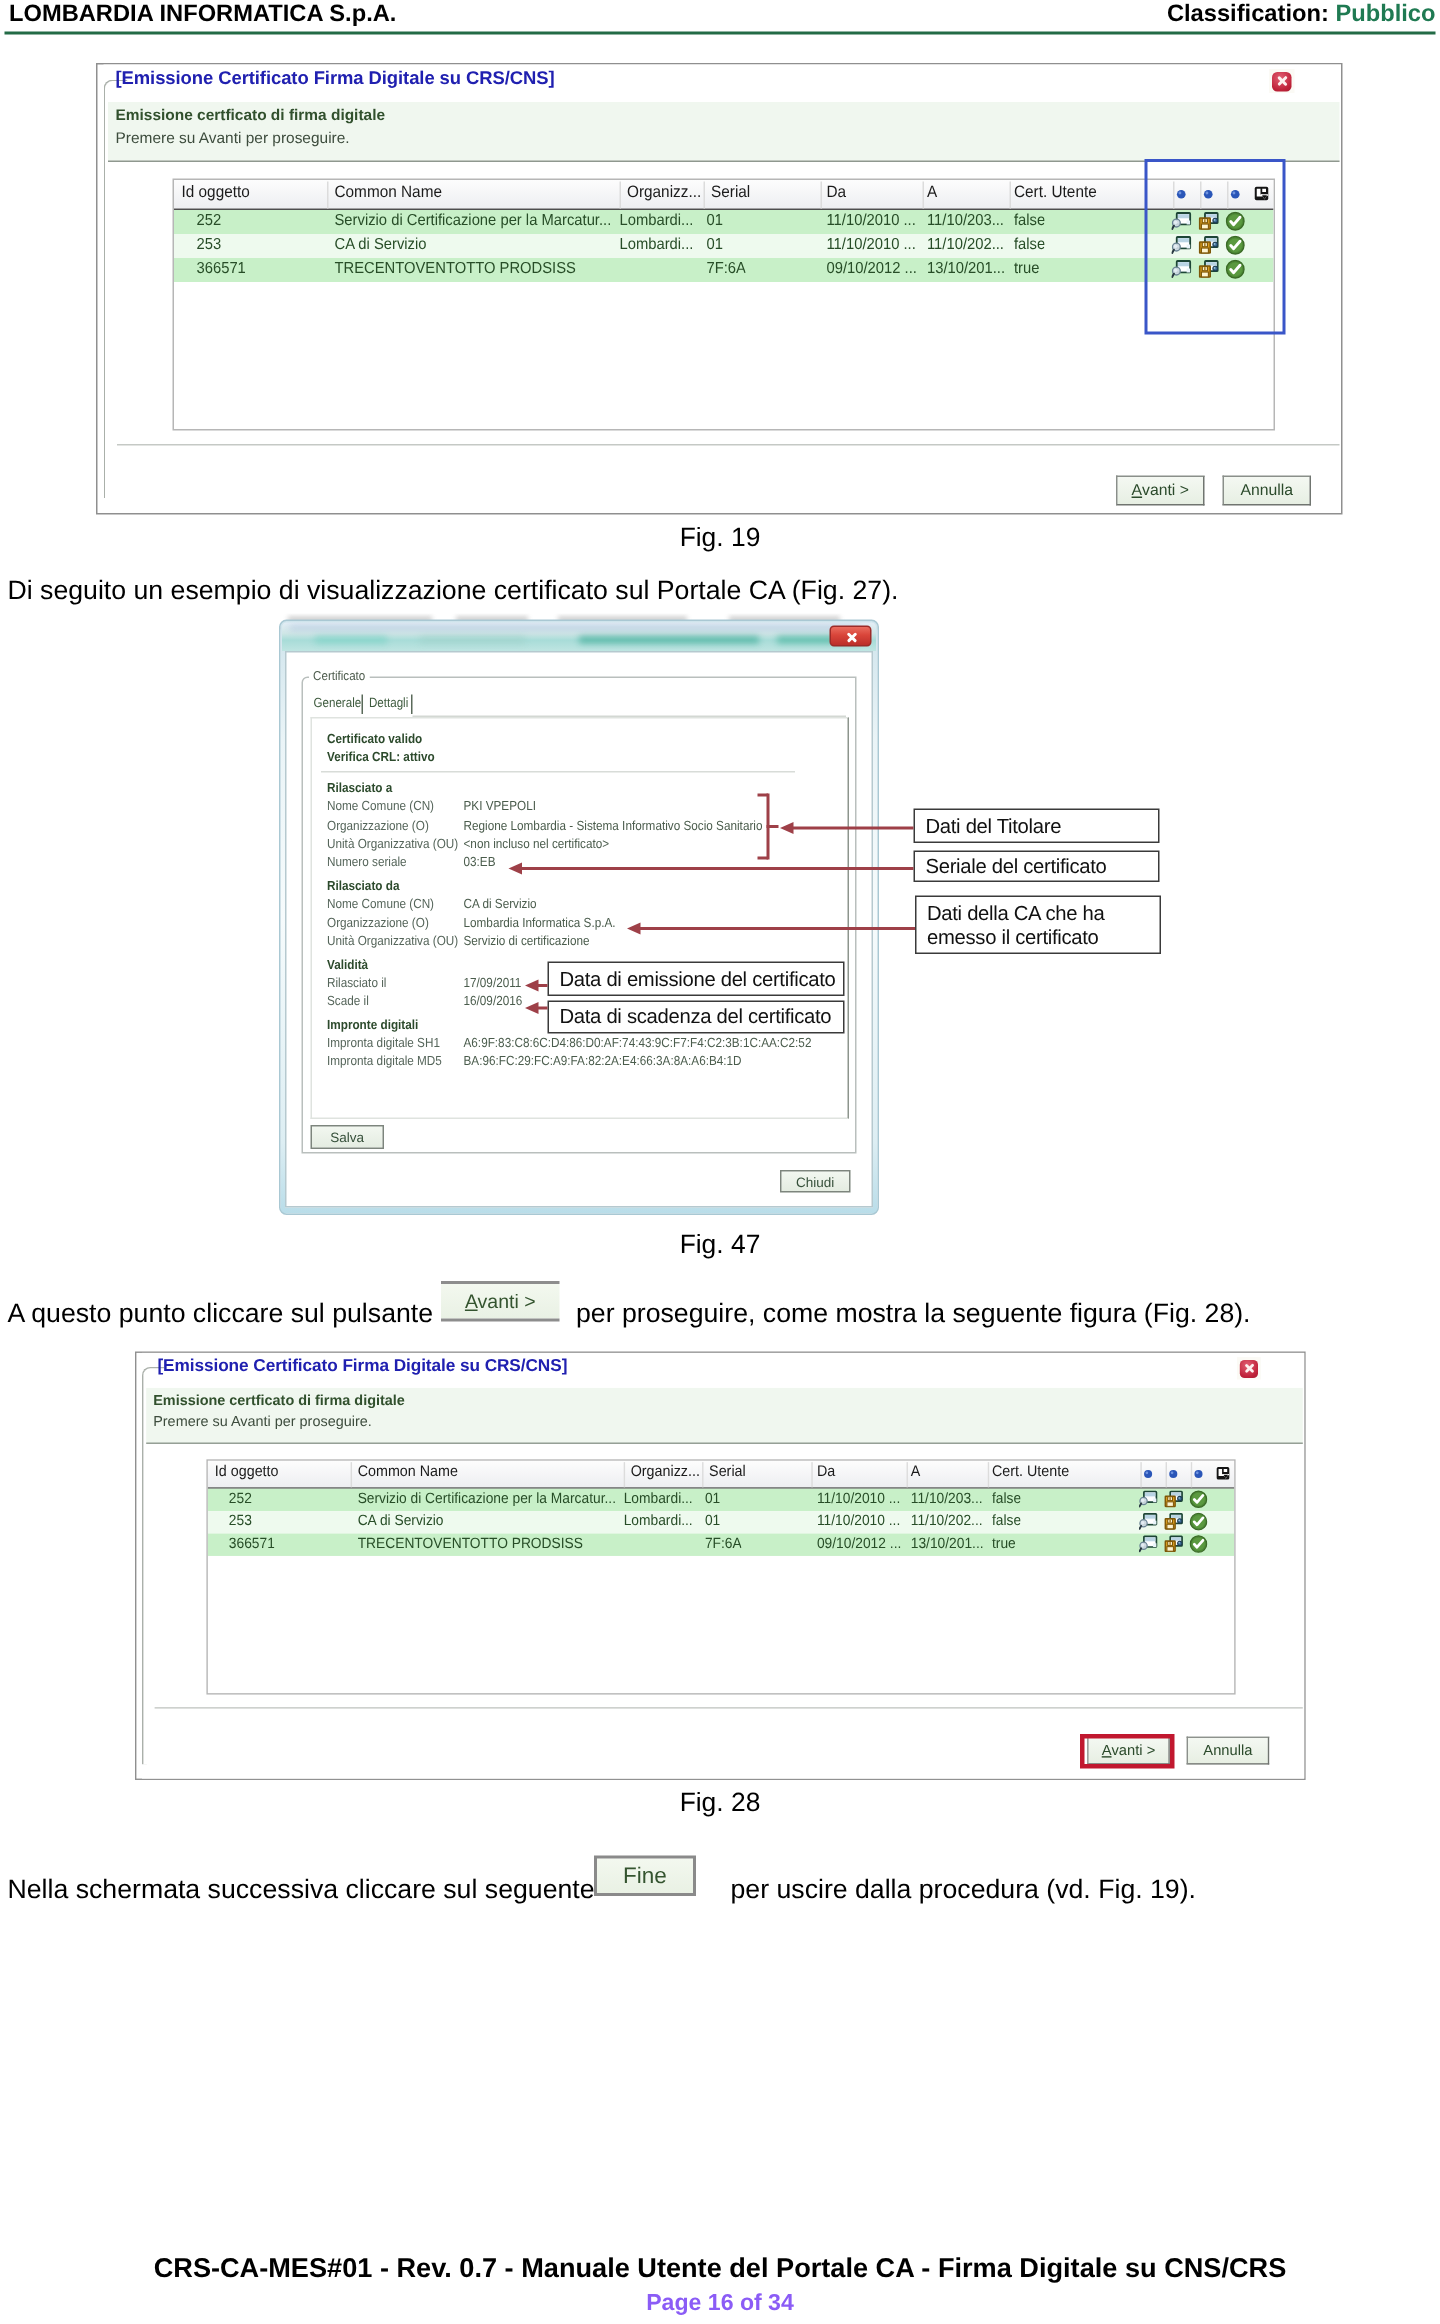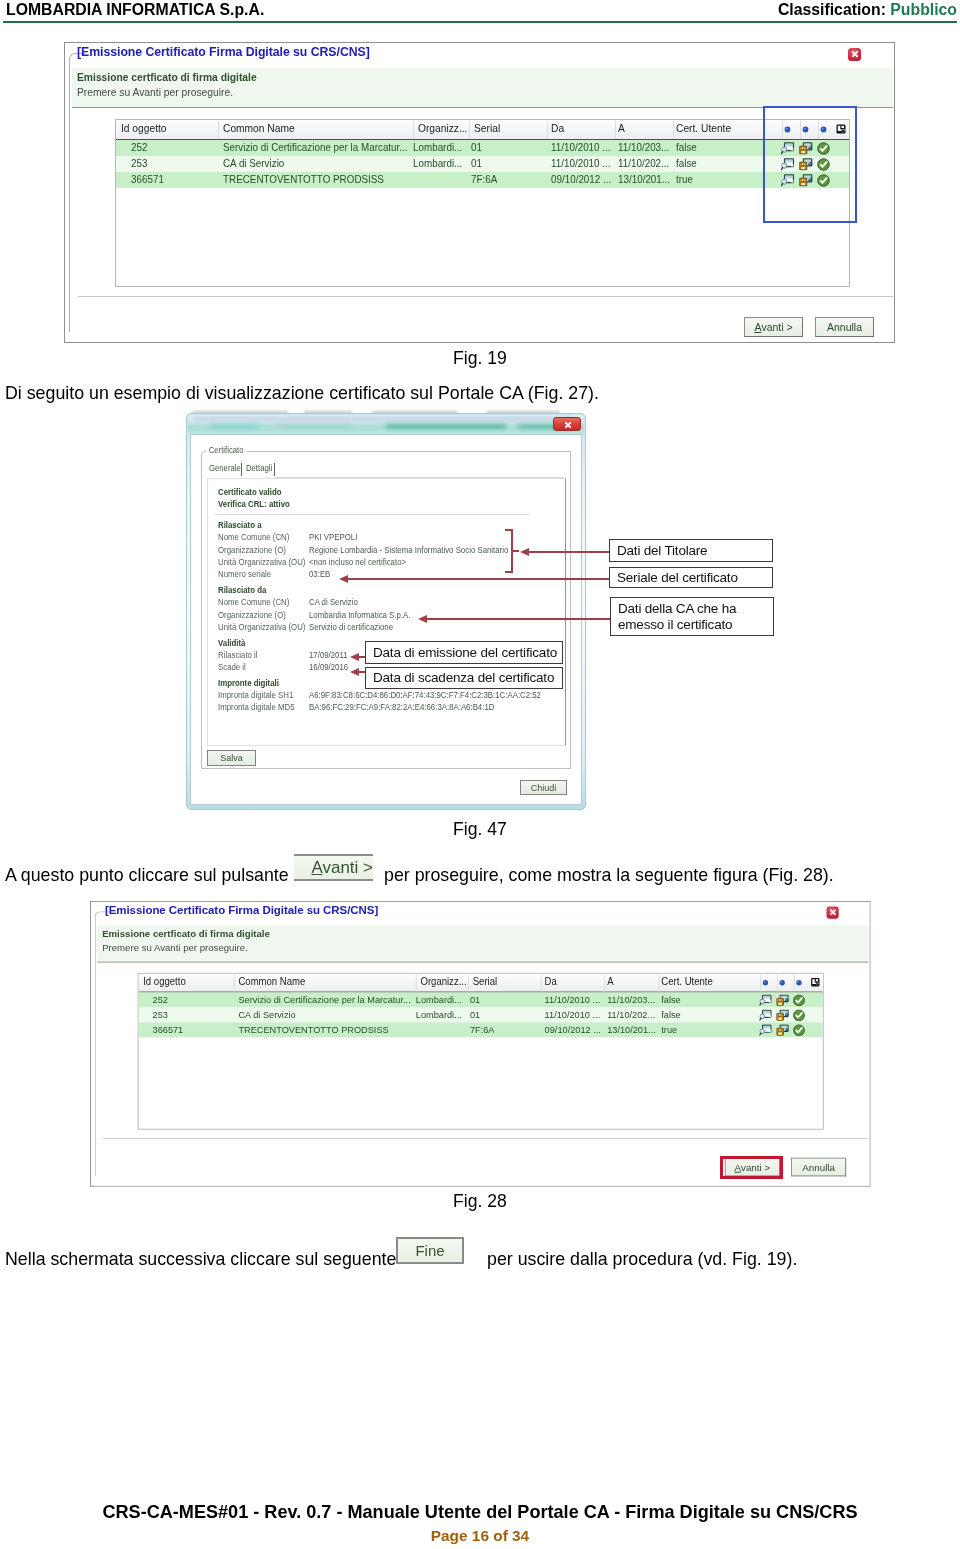--- a/index.html
+++ b/index.html
@@ -13,21 +13,21 @@
   .hdr-right{position:absolute;right:3px;top:1px;font-size:15.8px;font-weight:bold;color:#000;white-space:nowrap;}
   .hdr-right .val{color:#1f7a52;}
   .hdr-rule{position:absolute;left:3px;top:21px;width:954px;height:2.2px;background:#236b46;}
 
   
   .ptext{position:absolute;font-size:17.8px;color:#000;white-space:nowrap;}
   .figcap{position:absolute;font-size:17.6px;color:#000;text-align:center;width:960px;left:0;}
 
   
   .ftr{position:absolute;left:0;width:960px;text-align:center;font-size:18.1px;font-weight:bold;color:#000;}
-  .ftr2{position:absolute;left:0;width:960px;text-align:center;font-size:15.4px;font-weight:bold;color:#a16207;}
+  .ftr2{position:absolute;left:0;width:960px;text-align:center;font-size:15.4px;font-weight:bold;color:#8b5cf6;}
 
   
   .wiz{position:absolute;background:#fff;border:1px solid #8f8f8f;box-sizing:border-box;
        font-family:"Liberation Sans",sans-serif;}
   .wiz-inner{position:absolute;left:4px;top:0px;right:0px;bottom:0px;box-sizing:border-box;background:#fff;}
   .wiz-band{position:absolute;background:#f0f7ef;border-bottom:1px solid #8f988f;}
   .wiz-title{position:absolute;left:8px;top:2px;font-size:12.3px;font-weight:bold;color:#2020b0;letter-spacing:-0.05px;}
   .wiz-sub{position:absolute;left:13px;top:26px;font-size:10.3px;font-weight:bold;color:#31502d;}
   .wiz-sub2{position:absolute;left:13px;top:41px;font-size:10.3px;color:#3d4c3d;}
   .wiz-close{position:relative;width:13px;height:13px;border-radius:3.5px;
@@ -333,21 +333,21 @@
       <div class="aline" style="left:357px;top:671px;width:8px;"></div>
       <div class="ahead" style="left:350px;top:667.5px;"></div>
       <div class="avline" style="left:511px;top:529px;height:44px;"></div>
       <div class="aline" style="left:505px;top:529px;width:7px;"></div>
       <div class="aline" style="left:505px;top:571px;width:7px;"></div>
       <div class="aline" style="left:511px;top:550px;width:8px;"></div>
     </div>
   <div class="figcap" style="top:819px">Fig. 47</div>
 
   <div class="ptext" style="left:5px;top:865px">A questo punto cliccare sul pulsante</div>
-  <div id="inlineAvanti" class="inlinebtn topbot" style="left:294px;top:854px;width:79px;height:27px;font-size:17px;justify-content:flex-end;">
+  <div id="inlineAvanti" class="inlinebtn topbot" style="left:294px;top:854px;width:79px;height:27px;font-size:13px;">
       <span><u>A</u>vanti &gt;</span>
     </div>
   <div class="ptext" style="left:384px;top:865px">per proseguire, come mostra la seguente figura (Fig. 28).</div>
 
   <div id="fig28" class="wiz" style="left:90px;top:901px;width:836px;height:306px;transform-origin:0 0;transform:scale(0.9335);">
       <div class="wiz-inner">
         <div class="wiz-band" style="left:3px;right:1px;top:25px;height:39px;"></div>
         <div style="position:absolute;left:0px;top:10px;width:16px;height:284px;border-left:1px solid #aab0aa;border-top:1px solid #aab0aa;border-top-left-radius:6px;box-sizing:border-box;"></div>
         <div class="wiz-title" style="left:11px">[Emissione Certificato Firma Digitale su CRS/CNS]</div>
         <div class="wiz-sub" style="top:29px;left:8px">Emissione certficato di firma digitale</div>

